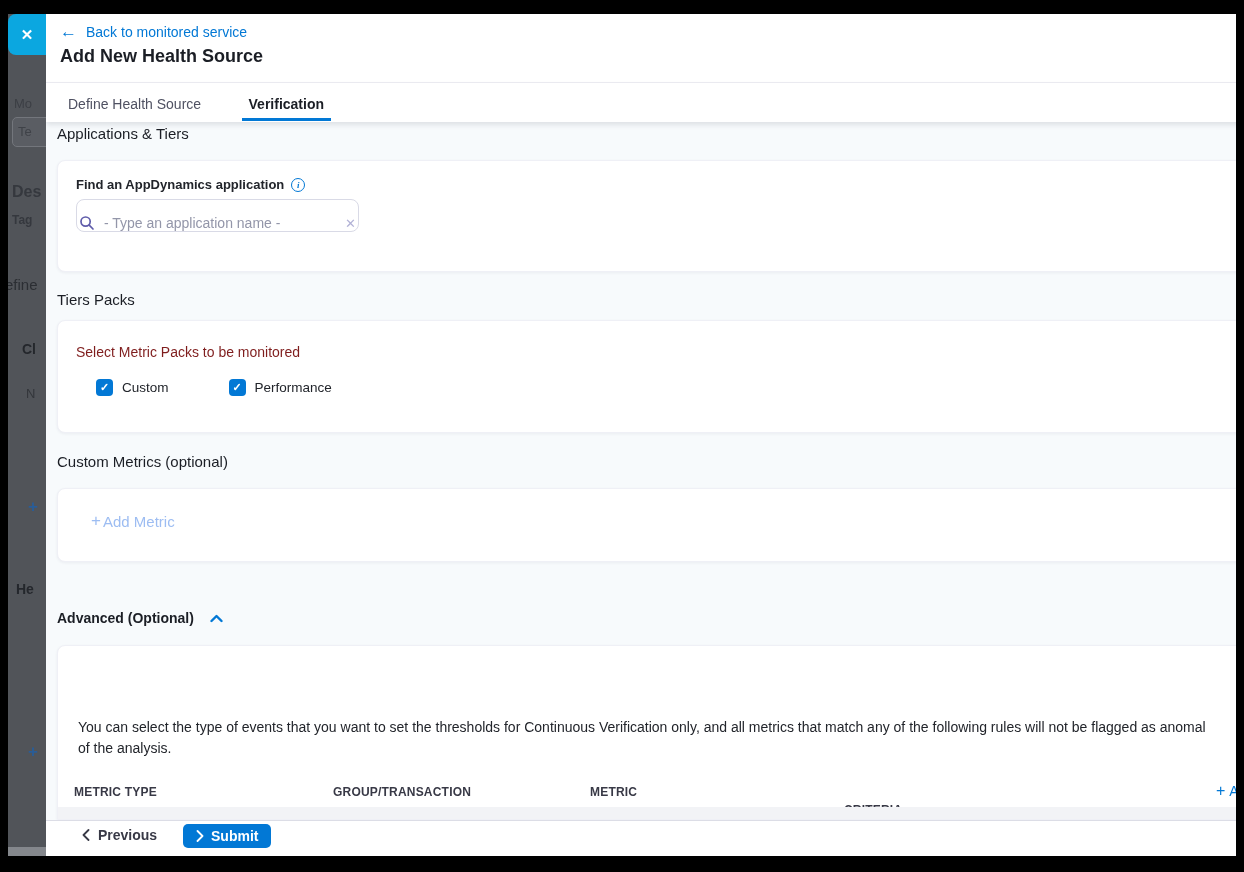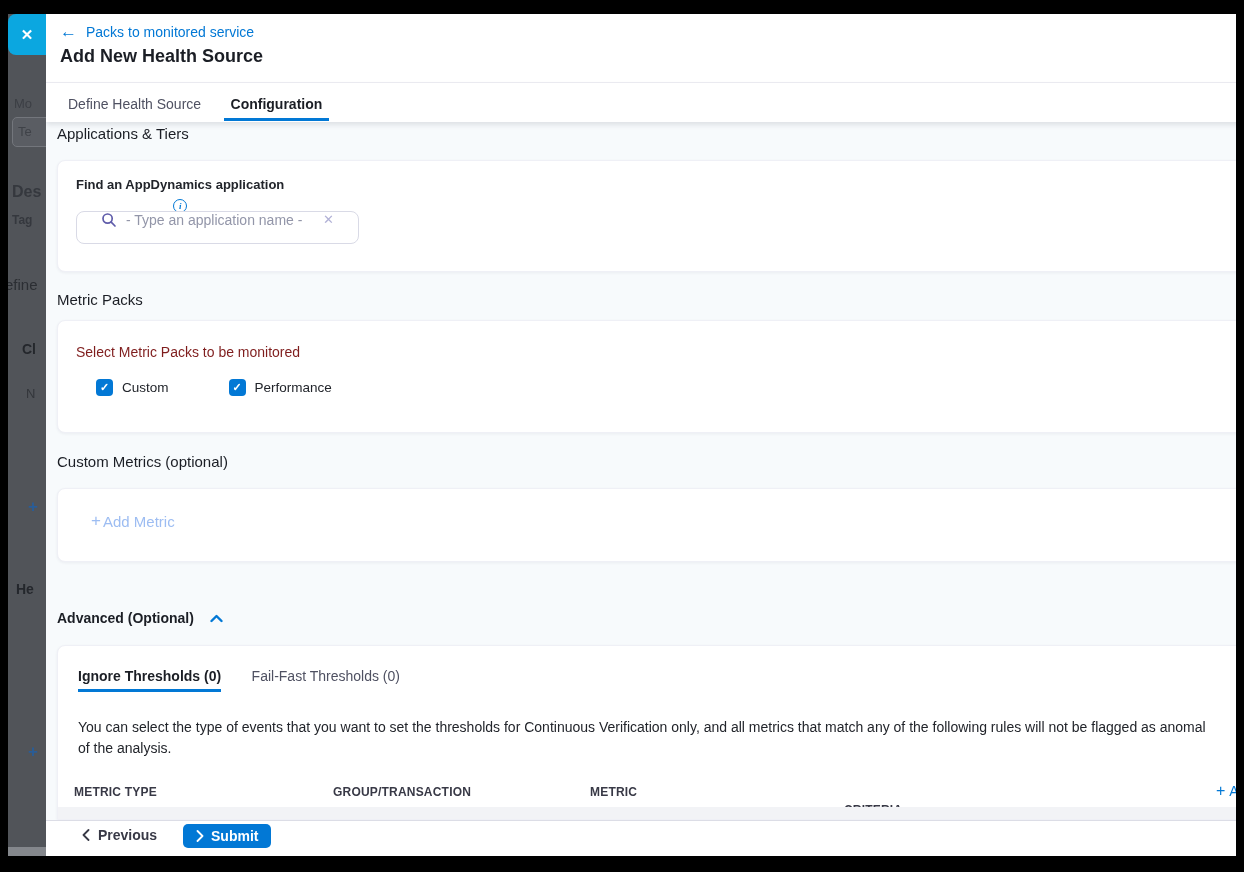--- a/index.html
+++ b/index.html
@@ -34,43 +34,43 @@
   .drawer-inner { position:relative; width:1500px; height:842px; }
 
   .drawer-header { position:relative; height:69px; border-bottom:1px solid #ececf2; }
   .back-link { position:absolute; left:14px; top:9px; display:flex; align-items:center; gap:9px;
                color:#0278d5; font-size:14px; cursor:pointer; background:none; border:none; }
   .back-arrow { font-size:17px; line-height:1; }
   .drawer-title { position:absolute; left:14px; top:32px; font-size:18px; font-weight:700; color:#1b1e25; }
 
   .tabbar { position:relative; height:39px; background:#fff; box-shadow:0 3px 5px rgba(96,97,112,0.16); z-index:5; }
   .tab { display:inline-block; margin-top:7px; padding:6px 7px 9px 7px; font-size:14px; color:#4f5162; cursor:pointer; }
-  .tab.first { margin-left:15px; margin-right:11px; }
+  .tab.first { margin-left:15px; margin-right:29px; }
   .tab.active { color:#1b1e25; font-weight:700; border-bottom:3px solid #0278d5; padding-bottom:6px; }
 
   .content { position:relative; height:698px; background:#f7fafc; overflow:hidden; }
   .sec-title { position:absolute; left:11px; font-size:15px; font-weight:500; color:#1b1e25; }
   .t-apps    { top:3px; }
   .t-packs   { top:169px; }
   .t-custom  { top:331px; }
 
   .card { position:absolute; left:11px; width:1460px; background:#fff; border:1px solid #eff0f6;
           border-radius:8px; box-shadow:0 1px 3px rgba(40,41,61,0.06); }
   .card-apps   { top:38px;  height:112px; }
   .card-packs  { top:198px; height:113px; }
   .card-custom { top:366px; height:74px;  }
   .card-adv    { top:523px; height:175px; border-radius:8px 8px 0 0; }
 
   .field-label { position:absolute; left:18px; top:16px; display:flex; align-items:center; gap:7px;
-                 font-size:13px; font-weight:600; color:#22252b;flex-direction:column; }
+                 font-size:13px; font-weight:600; color:#22252b; }
   .info-icon { display:inline-flex; width:14px; height:14px; border:1.4px solid #0278d5; border-radius:50%;
                color:#0278d5; font-size:9px; font-weight:700; align-items:center; justify-content:center;
                font-family:"Liberation Serif", serif; font-style:italic; }
-  .search-box { position:absolute; left:18px; top:50px; width:283px; height:33px; border:1px solid #d9dae6;
-                border-radius:8px; background:#fff; display:flex; align-items:flex-start; padding:0 24px; gap:9px; }
+  .search-box { position:absolute; left:18px; top:38px; width:283px; height:33px; border:1px solid #d9dae6;
+                border-radius:8px; background:#fff; display:flex; align-items:flex-end; padding:0 2px; gap:9px; }
   .search-box input { flex:1; border:none; outline:none; font-size:14px; color:#22252b; min-width:0;
                       font-family:"Liberation Sans", sans-serif; }
   .search-box input::placeholder { color:#9396a9; }
   .clear-x { color:#b1b1d6; font-size:13px; cursor:pointer; }
 
   .packs-subtitle { position:absolute; left:18px; top:23px; font-size:14px; font-weight:500; color:#7f1d1d; }
   .cb-row { position:absolute; left:38px; top:58px; display:flex; align-items:center; }
   .cb-item { display:flex; align-items:center; gap:9px; cursor:pointer; }
   .cb-item + .cb-item { margin-left:60px; }
   .cb-box { width:17px; height:17px; background:#0278d5; border-radius:4px; color:#fff; font-size:11px;
@@ -133,28 +133,28 @@
     <button class="close-btn">
       <span>✕</span>
     </button>
 
     <div class="drawer">
       <div class="drawer-inner">
 
         <div class="drawer-header">
           <button class="back-link">
             <span class="back-arrow">←</span>
-            <span>Packs to monitored service</span>
+            <span>Back to monitored service</span>
           </button>
           <div class="drawer-title">Add New Health Source</div>
         </div>
 
         <div class="tabbar">
           <span class="tab first">Define Health Source</span>
-          <span class="tab active">Configuration</span>
+          <span class="tab active">Verification</span>
         </div>
 
         <div class="content">
 
           <div class="sec-title t-apps">Applications &amp; Tiers</div>
 
           <div class="card card-apps">
             <div class="field-label">
               <span>Find an AppDynamics application</span>
               <span class="info-icon">i</span>
@@ -162,21 +162,21 @@
             <div class="search-box">
               <svg width="16" height="16" viewBox="0 0 16 16">
                 <circle cx="6.6" cy="6.6" r="4.6" fill="none" stroke="#5f5caa" stroke-width="1.7"></circle>
                 <line x1="10.2" y1="10.2" x2="14" y2="14" stroke="#5f5caa" stroke-width="1.7" stroke-linecap="round"></line>
               </svg>
               <input type="text" value="" placeholder="- Type an application name -" style="">
               <span class="clear-x">✕</span>
             </div>
           </div>
 
-          <div class="sec-title t-packs">Metric Packs</div>
+          <div class="sec-title t-packs">Tiers Packs</div>
 
           <div class="card card-packs">
             <div class="packs-subtitle">Select Metric Packs to be monitored</div>
             <div class="cb-row">
               <label class="cb-item">
                 <span class="cb-box">✓</span>
                 <span class="cb-label">Custom</span>
               </label>
               <label class="cb-item">
                 <span class="cb-box">✓</span>
@@ -195,24 +195,20 @@
           </div>
 
           <div class="adv-head">
             <span class="adv-title">Advanced (Optional)</span>
             <svg width="13" height="9" viewBox="0 0 13 9">
               <polyline points="1.5,7 6.5,2 11.5,7" fill="none" stroke="#0278d5" stroke-width="2.4" stroke-linecap="round" stroke-linejoin="round"></polyline>
             </svg>
           </div>
 
           <div class="card card-adv">
-            <div class="thr-tabs">
-              <span class="thr-tab active">Ignore Thresholds (0)</span>
-              <span class="thr-tab">Fail-Fast Thresholds (0)</span>
-            </div>
             <div class="thr-desc">
               <div class="l1">You can select the type of events that you want to set the thresholds for Continuous Verification only, and all metrics that match any of the following rules will not be flagged as anomal</div>
               <div class="l2">of the analysis.</div>
             </div>
             <div class="thr-cols">
               <span class="thr-col c0">METRIC TYPE</span>
               <span class="thr-col c1">GROUP/TRANSACTION</span>
               <span class="thr-col c2">METRIC</span>
               <span class="thr-col c3">CRITERIA</span>
               <button class="add-threshold">

